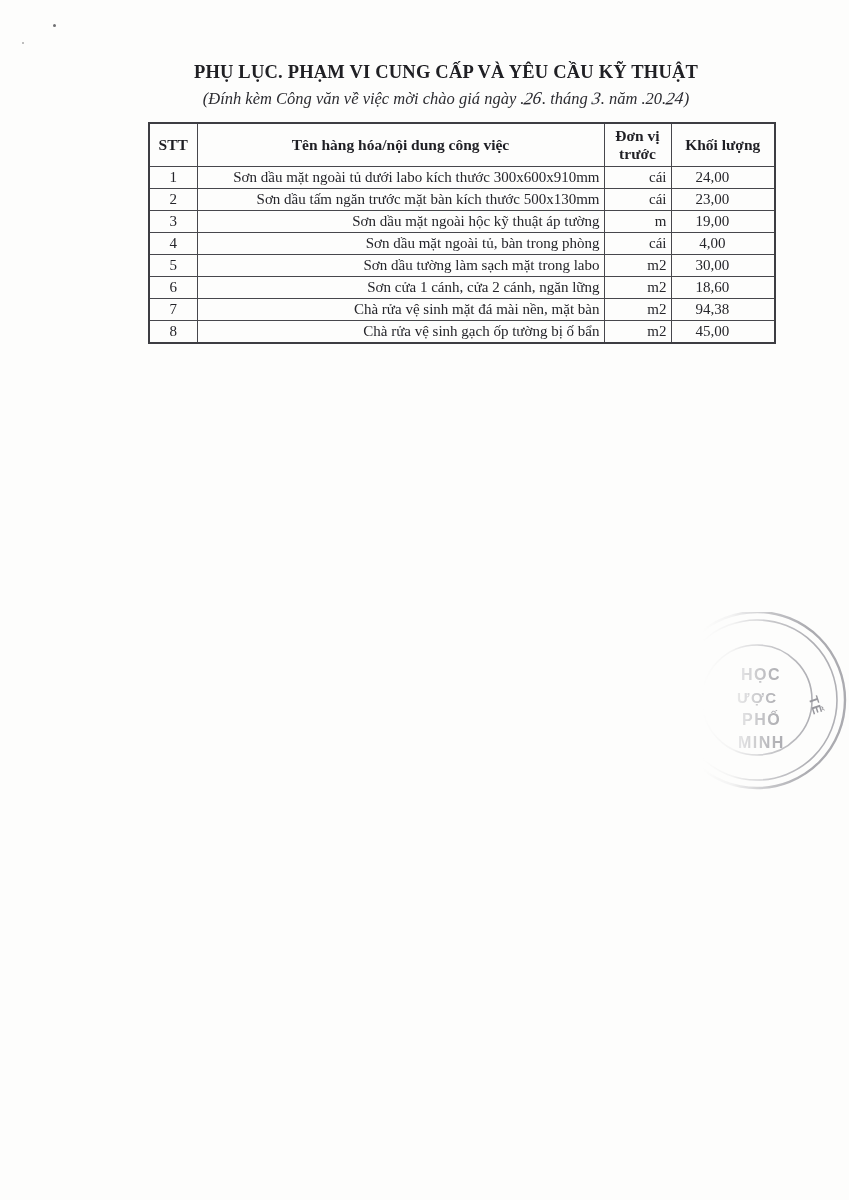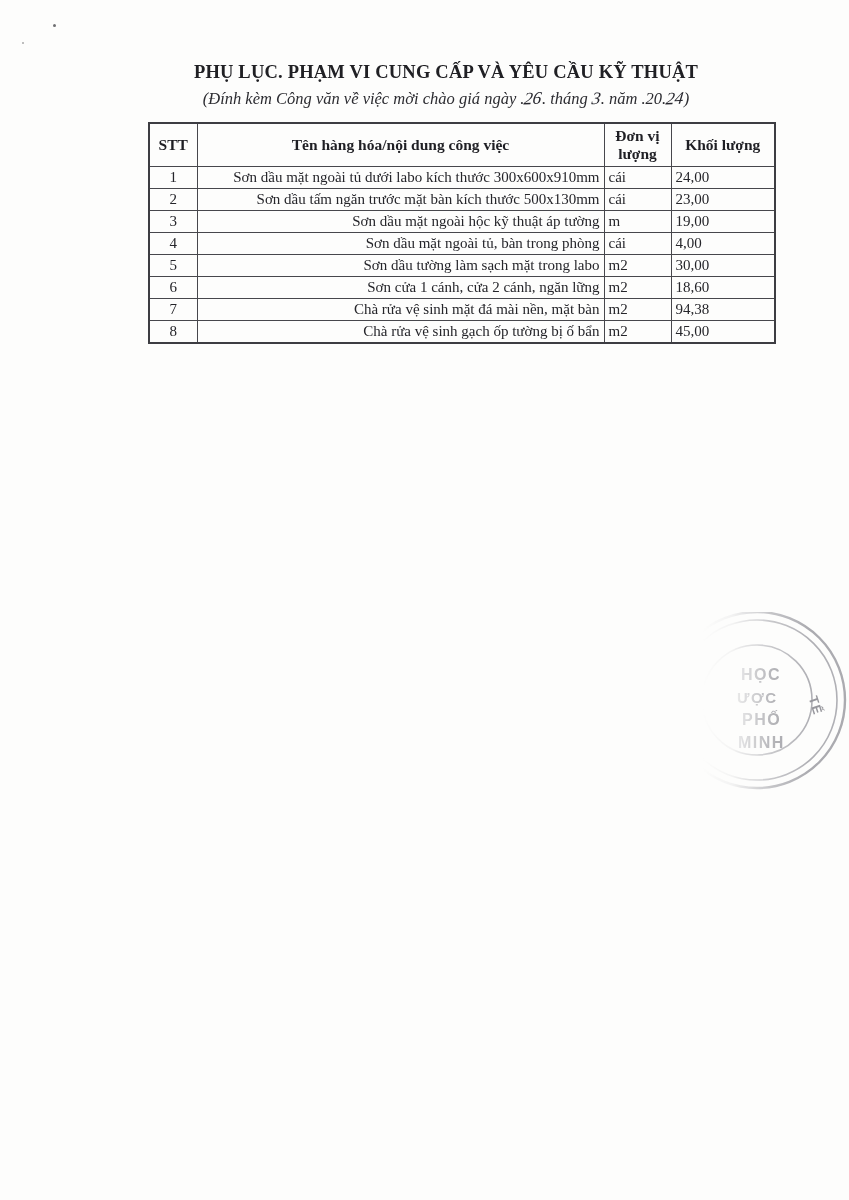--- a/index.html
+++ b/index.html
@@ -37,22 +37,22 @@
     padding:2px 3px; height:38px; line-height:1.15; color:#1f1f24;
   }
   .scope td {
     font-size:15px; height:21px; padding:0 4px; line-height:1.15;
     white-space:nowrap; color:#25252a;
   }
   .col-stt { width:48px; } .col-name { width:407px; }
   .col-unit { width:67px; } .col-qty { width:104px; }
   td.c-stt { text-align:center; }
   td.c-name { text-align:right; padding-left:22px; }
-  td.c-unit { text-align:left; }
-  td.c-qty { text-align:left; padding-right:25px; }
+  td.c-unit { text-align:right; }
+  td.c-qty { text-align:center; padding-right:25px; }
 
   .stamp {
     position:absolute; left:695px; top:612px; width:154px; height:180px;
     overflow:hidden;
     -webkit-mask-image:linear-gradient(90deg, rgba(0,0,0,0) 5%, rgba(0,0,0,.12) 24%, rgba(0,0,0,.7) 50%, #000 74%);
     mask-image:linear-gradient(90deg, rgba(0,0,0,0) 5%, rgba(0,0,0,.12) 24%, rgba(0,0,0,.7) 50%, #000 74%);
   }
   .stamp svg { display:block; }
   .stamp text {
     font-family:"Liberation Sans", sans-serif; font-weight:bold;
@@ -74,21 +74,21 @@
       <colgroup>
         <col class="col-stt">
           <col class="col-name">
           <col class="col-unit">
           <col class="col-qty">
       </colgroup>
       <thead>
         <tr>
           <th>STT</th>
           <th>Tên hàng hóa/nội dung công việc</th>
-          <th>Đơn vị lượng</th>
+          <th>Đơn vị trước</th>
           <th>Khối lượng</th>
         </tr>
       </thead>
       <tbody>
         <tr>
           <td class="c-stt">1</td>
           <td class="c-name">Sơn dầu mặt ngoài tủ dưới labo kích thước 300x600x910mm</td>
           <td class="c-unit">cái</td>
           <td class="c-qty">24,00</td>
         </tr>

